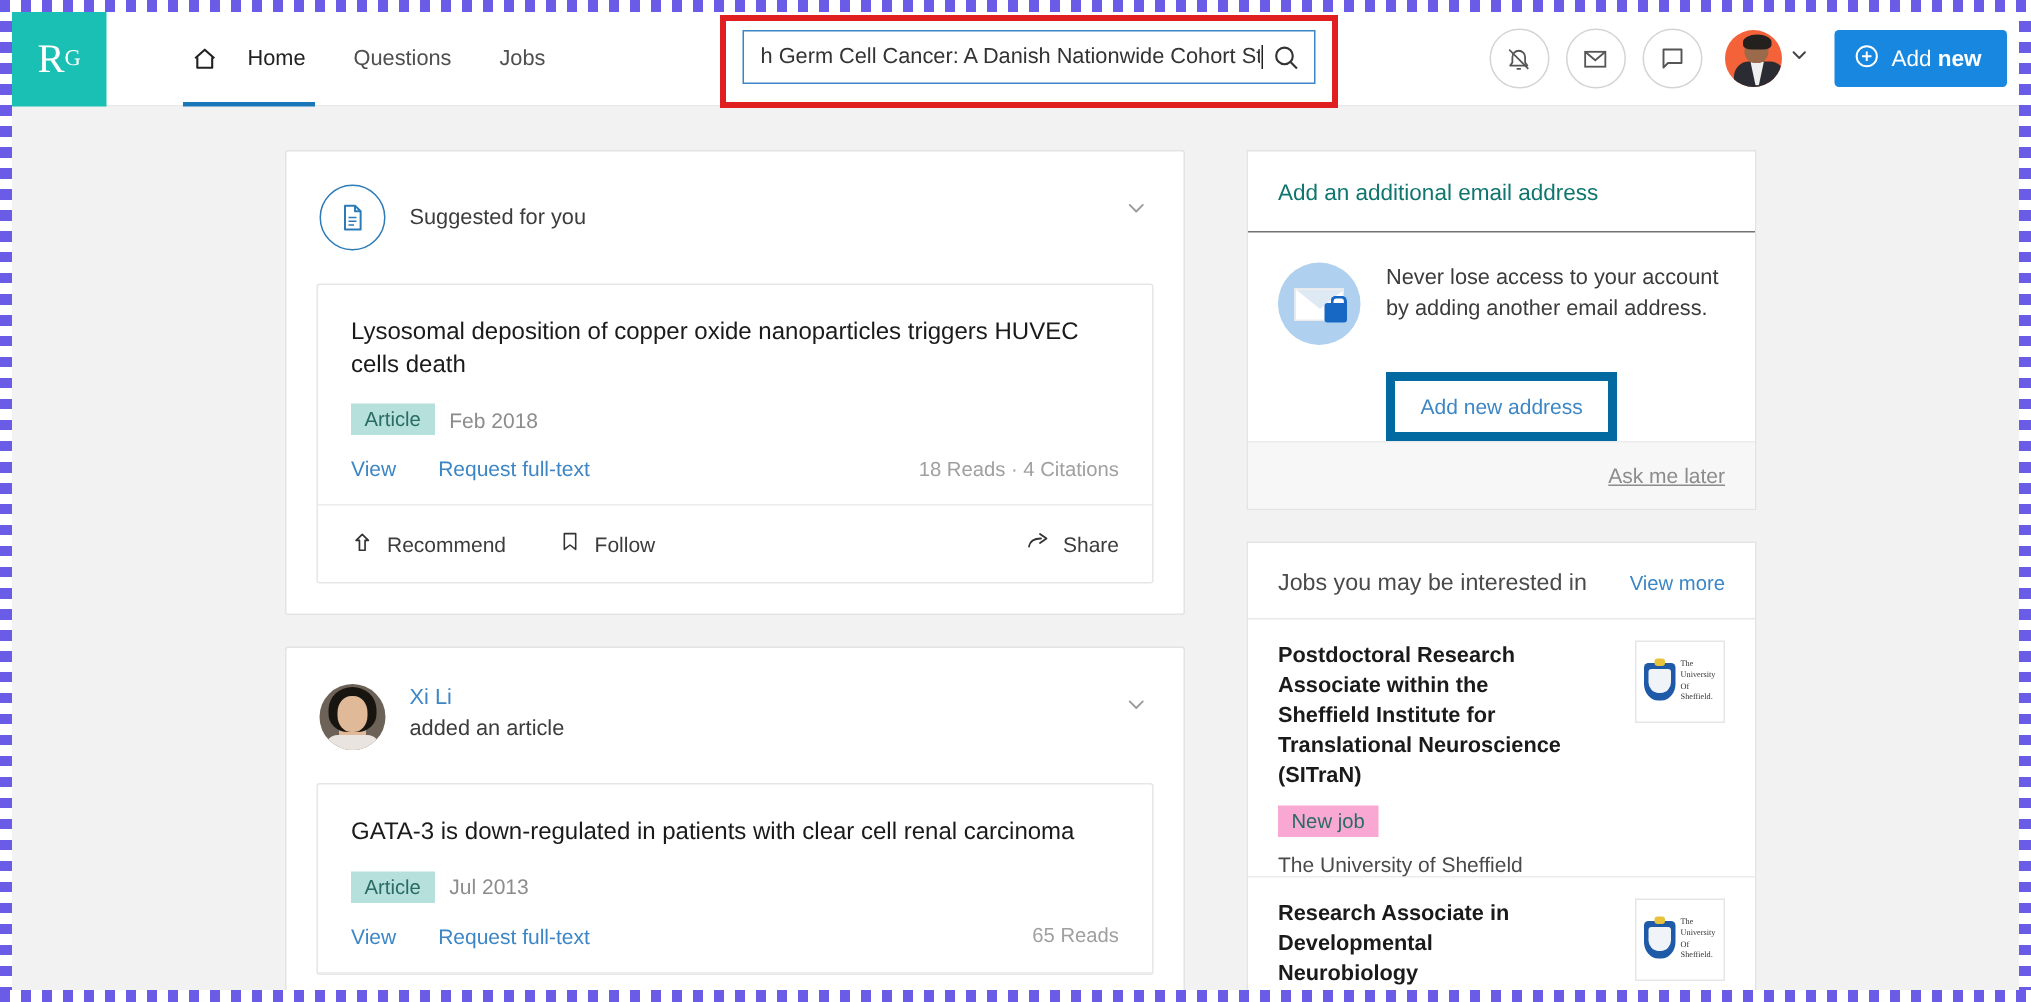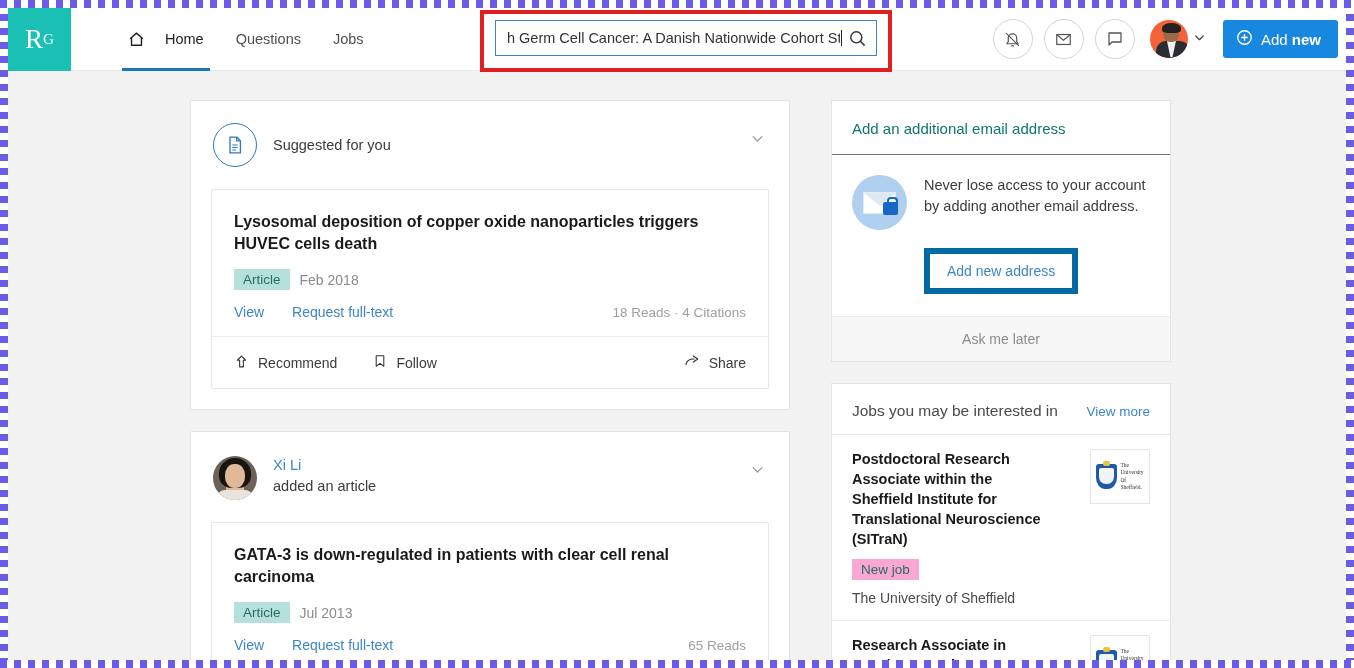--- a/index.html
+++ b/index.html
@@ -163,21 +163,21 @@
     flex: none;
   }
   .sugg-title { margin-left: 16px; font-size: 14.5px; color: #3c3c3c; }
   .chevron-right { position: absolute; right: 24px; top: 30px; cursor: pointer; }
   .inner-card {
     margin: 22px 20px 20px 20px;
     border: 1px solid #e6e6e6;
     border-radius: 2px;
   }
   .pub-title {
-    font-size: 16px; font-weight: bold; color: #1a1a1a;
+    font-size: 16px; font-weight: normal; color: #1a1a1a;
     line-height: 1.35;
     padding: 21px 22px 0 22px;
   }
   .meta-row { display: flex; align-items: center; gap: 10px; padding: 15px 22px 0 22px; }
   .badge {
     background: #B6E0DB; color: #2a6b65;
     font-size: 13.5px; padding: 3px 9px;
   }
   .meta-date { font-size: 14px; color: #8c8c8c; }
   .links-row {
@@ -263,36 +263,35 @@
   }
   .outline-btn {
     display: inline-block;
     margin: 18px 0 0 92px;
     padding: 9px 17px;
     border: 6px solid #0369a1;
     color: #3D86C6; font-size: 14px;
     background: #fff; cursor: pointer;
   }
   .rail-foot {
-    margin-top: 22px;
     padding: 14px 20px;
     background: #f7f7f7;
     border-top: 1px solid #ececec;
-    text-align: center;
-    font-size: 14px; color: #8c8c8c; cursor: pointer;
+    text-align: right;
+    font-size: 14px; color: #8c8c8c; cursor: pointer; text-decoration: underline;
   }
   .jobs-head {
     display: flex; align-items: baseline;
     padding: 18px 20px 14px 20px;
     border-bottom: 1px solid #e8e8e8;
   }
   .jobs-head .t { font-size: 15.5px; color: #4a4a4a; }
   .jobs-head .m { margin-left: auto; font-size: 13.5px; color: #3D86C6; cursor: pointer; }
   .job {
-    display: flex; padding: 14px 20px 14px 20px;
+    display: flex; padding: 14px 20px 0 20px;
     border-bottom: 1px solid #ececec;
     gap: 36px;
   }
   .job:last-child { border-bottom: none; }
   .job-main { flex: 1; padding-right: 12px; }
   .job-title { font-size: 14.5px; font-weight: bold; color: #1a1a1a; line-height: 1.38; }
   .job-badge {
     display: inline-block; margin-top: 10px;
     background: #f9a8d4; color: #2a6b65;
     font-size: 13.5px; padding: 3px 9px;

